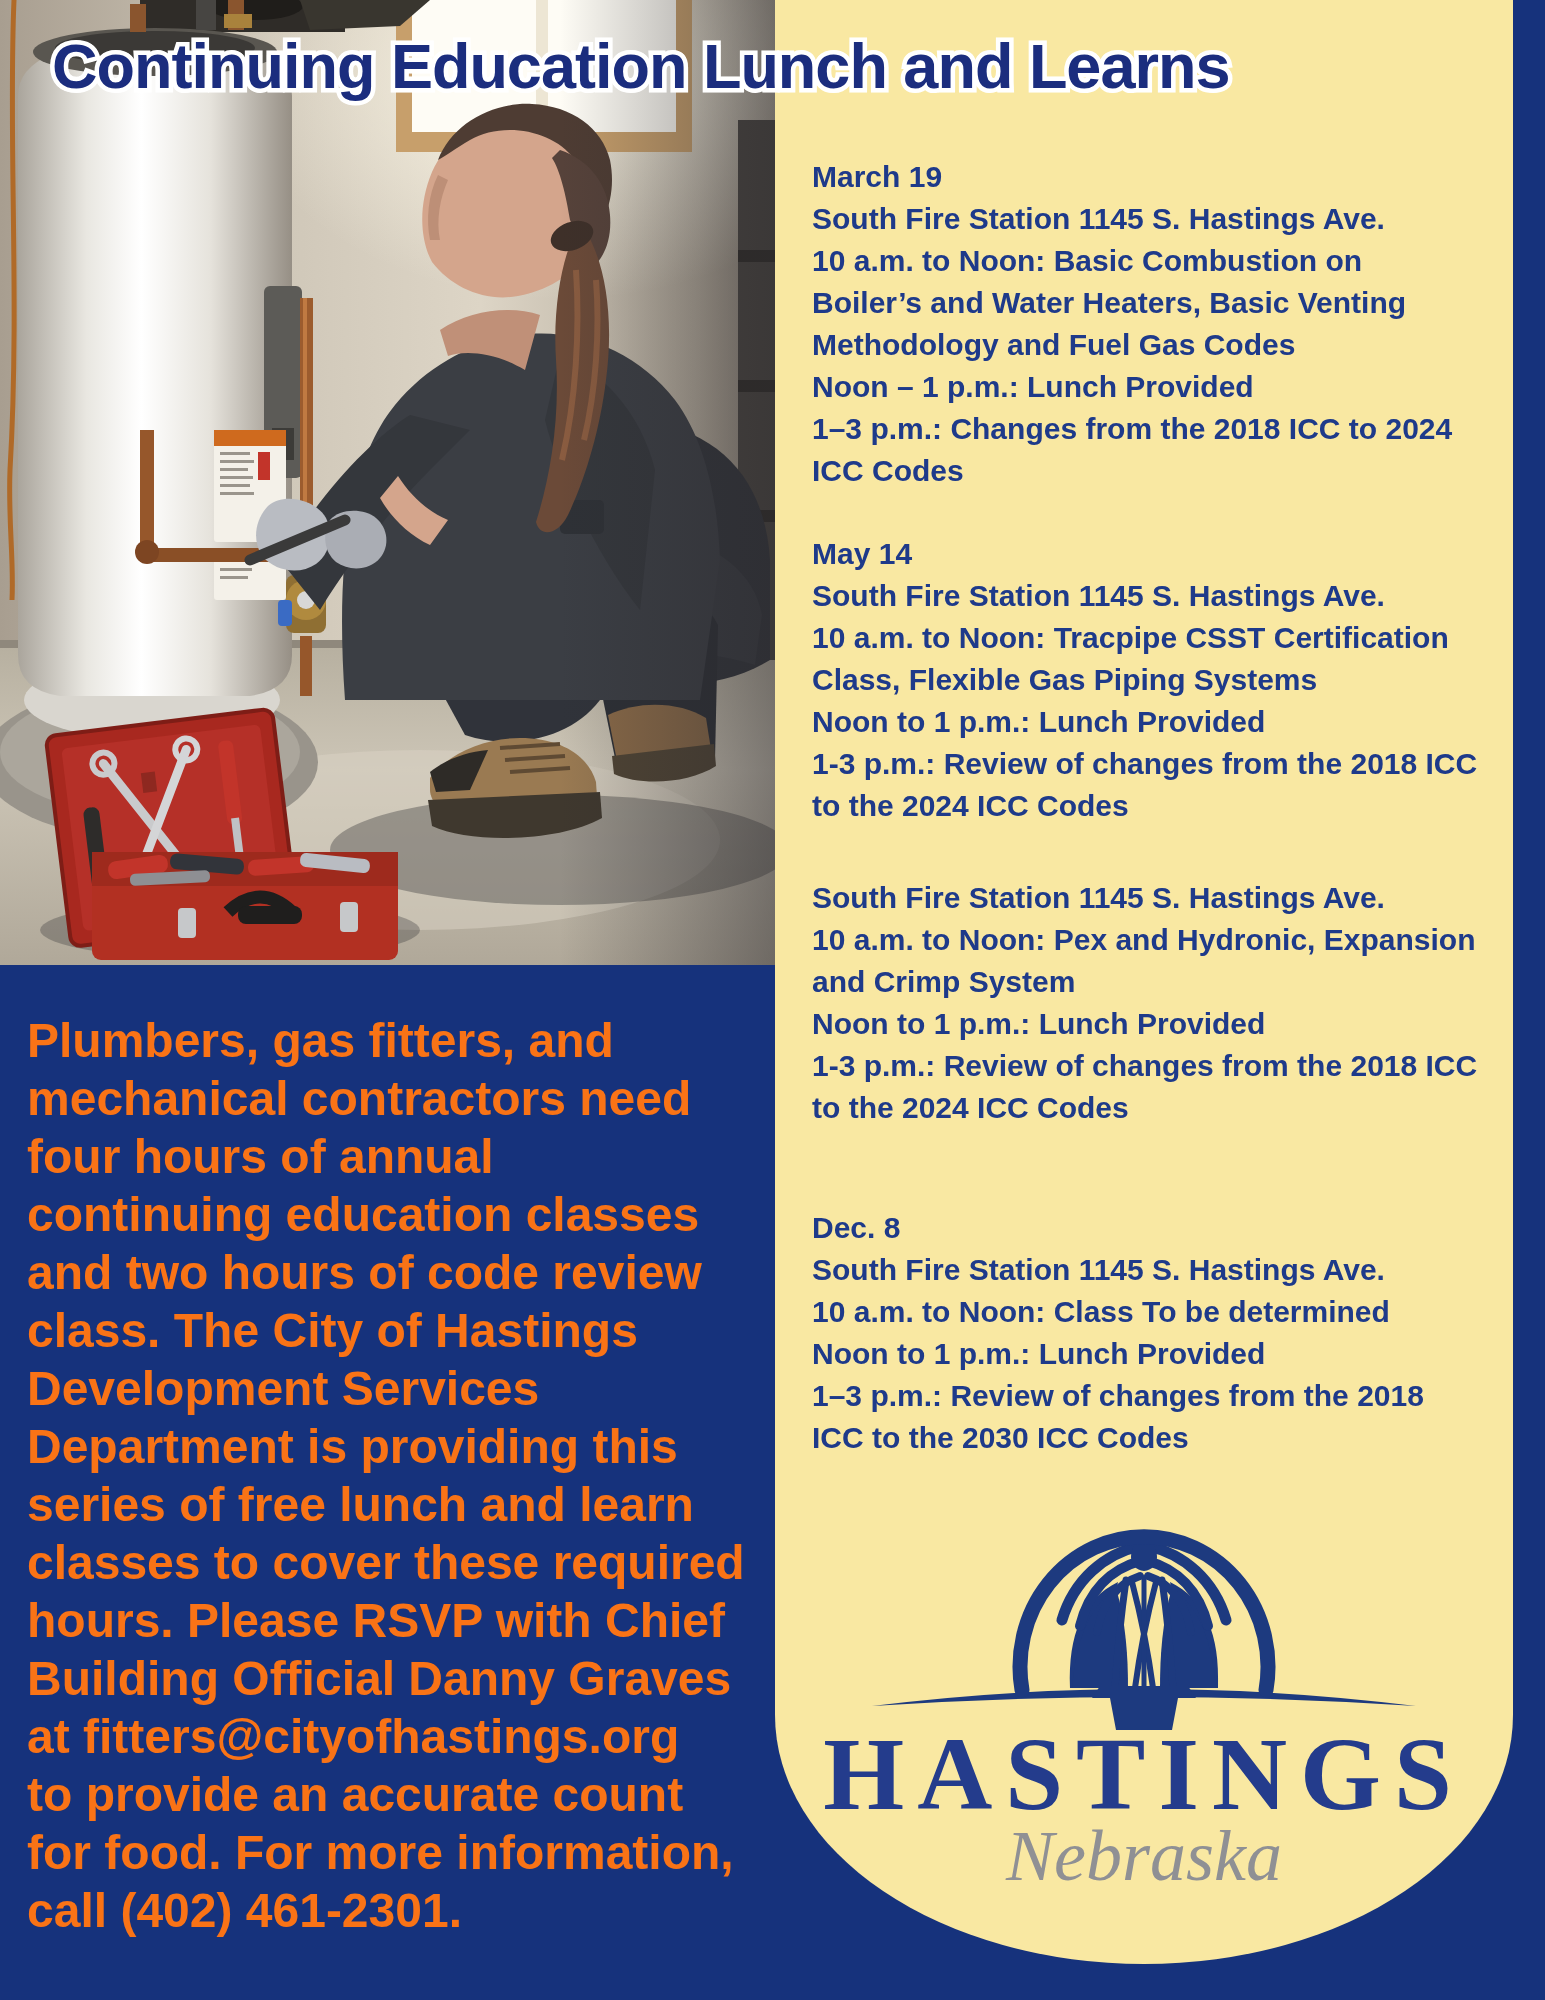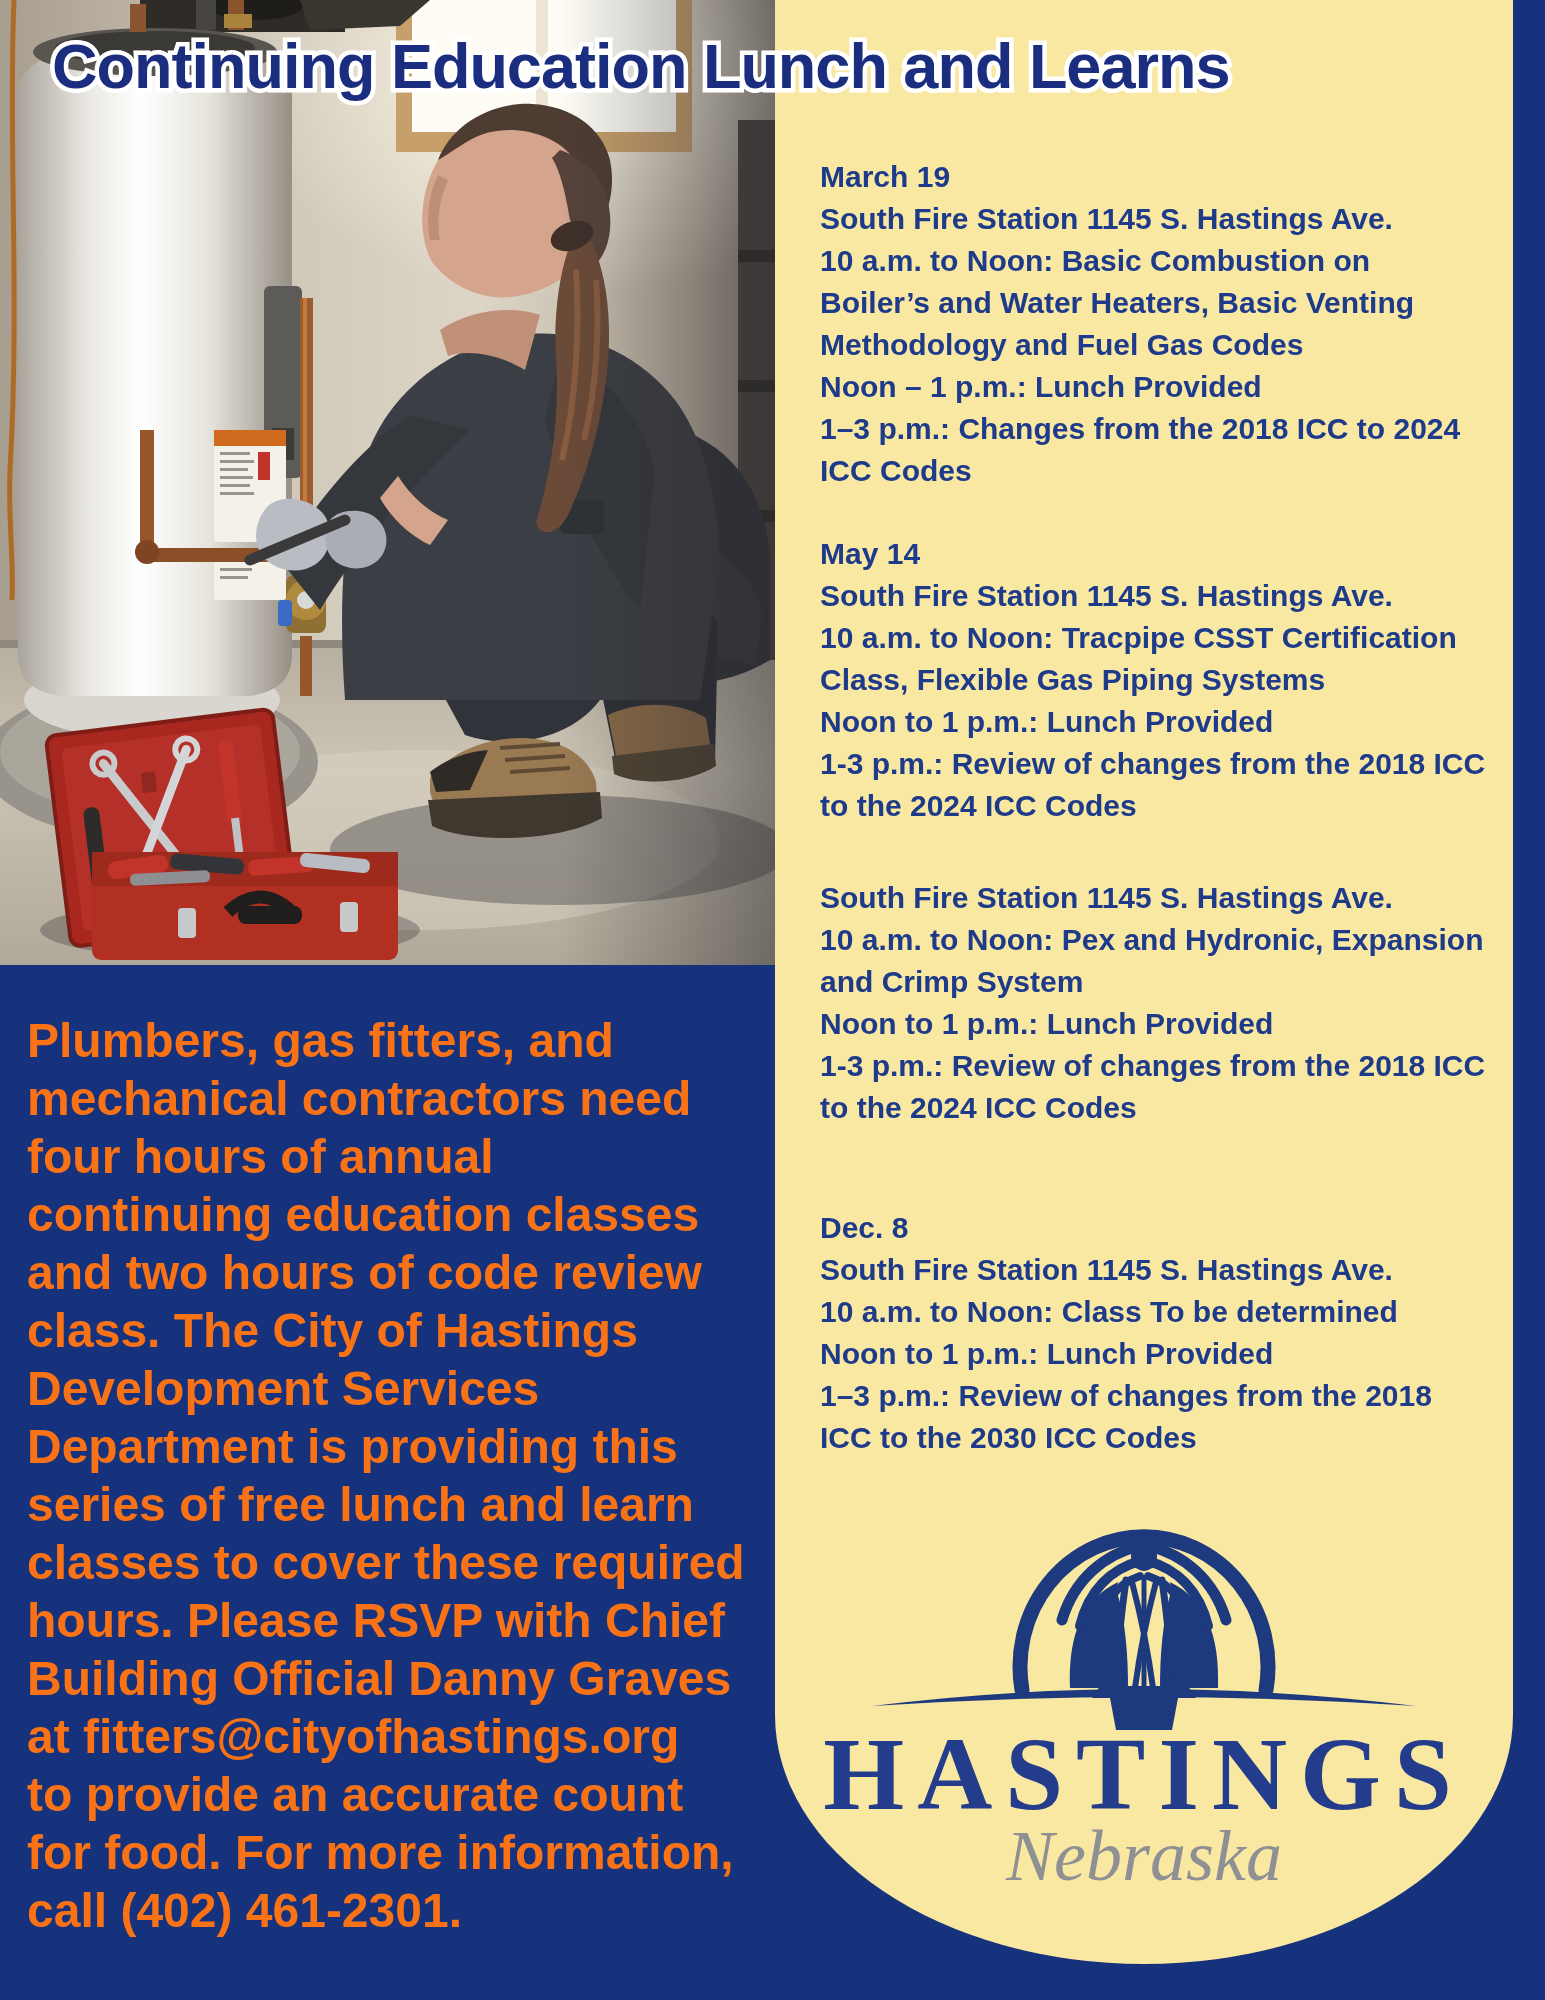--- a/index.html
+++ b/index.html
@@ -13,21 +13,21 @@
   
   .title{position:absolute;left:52px;top:32px;white-space:nowrap;z-index:30;
          font-size:63px;font-weight:900;letter-spacing:-1px;line-height:1.1;}
   .title .stroke{color:#1b2d7e;-webkit-text-stroke:9px #ffffff;
       text-shadow:0 4px 0 #fff,0 -4px 0 #fff,4px 0 0 #fff,-4px 0 0 #fff,
                   3px 3px 0 #fff,-3px 3px 0 #fff,3px -3px 0 #fff,-3px -3px 0 #fff;}
   .title .fill{position:absolute;left:0;top:0;color:#1b2d7e;}
   
   .event{position:absolute;left:812px;width:700px;color:#1e3a8a;
          font-size:30px;font-weight:700;line-height:42px;}
-  .event div{white-space:nowrap;margin-left:8px;}
+  .event div{white-space:nowrap;}
   
   .intro{position:absolute;left:27px;top:1012px;width:740px;color:#f97316;
          font-size:48px;font-weight:700;line-height:58px;}
   .intro div{white-space:nowrap;}
   
   .logo-icon{position:absolute;left:866px;top:1482px;width:556px;height:262px;}
   .logo-city{position:absolute;left:775px;top:1722px;width:738px;text-align:center;
              font-family:"Liberation Serif",serif;font-weight:700;font-size:104px;line-height:104px;
              letter-spacing:13px;color:#243c8c;white-space:nowrap;}
   .logo-state{position:absolute;left:775px;top:1808px;width:738px;text-align:center;

